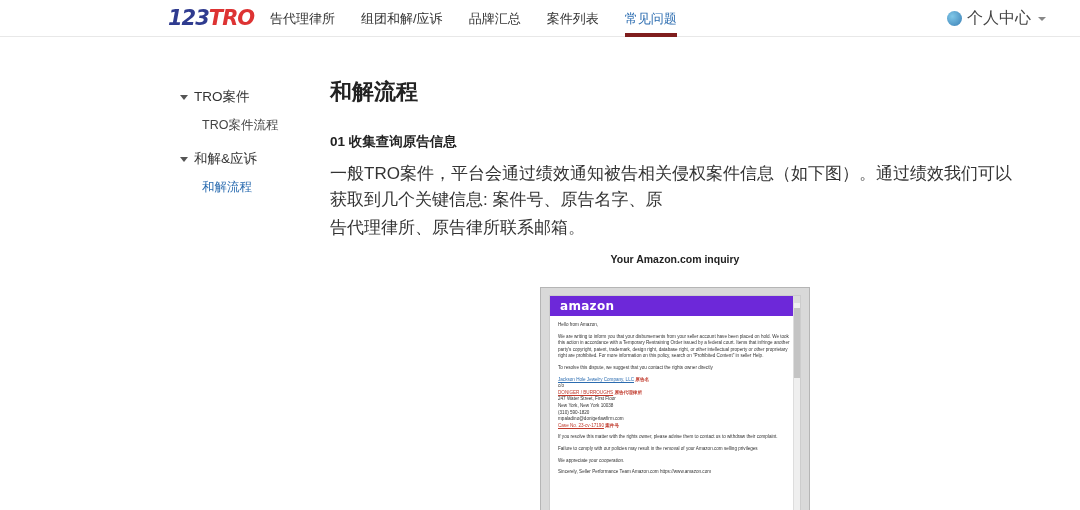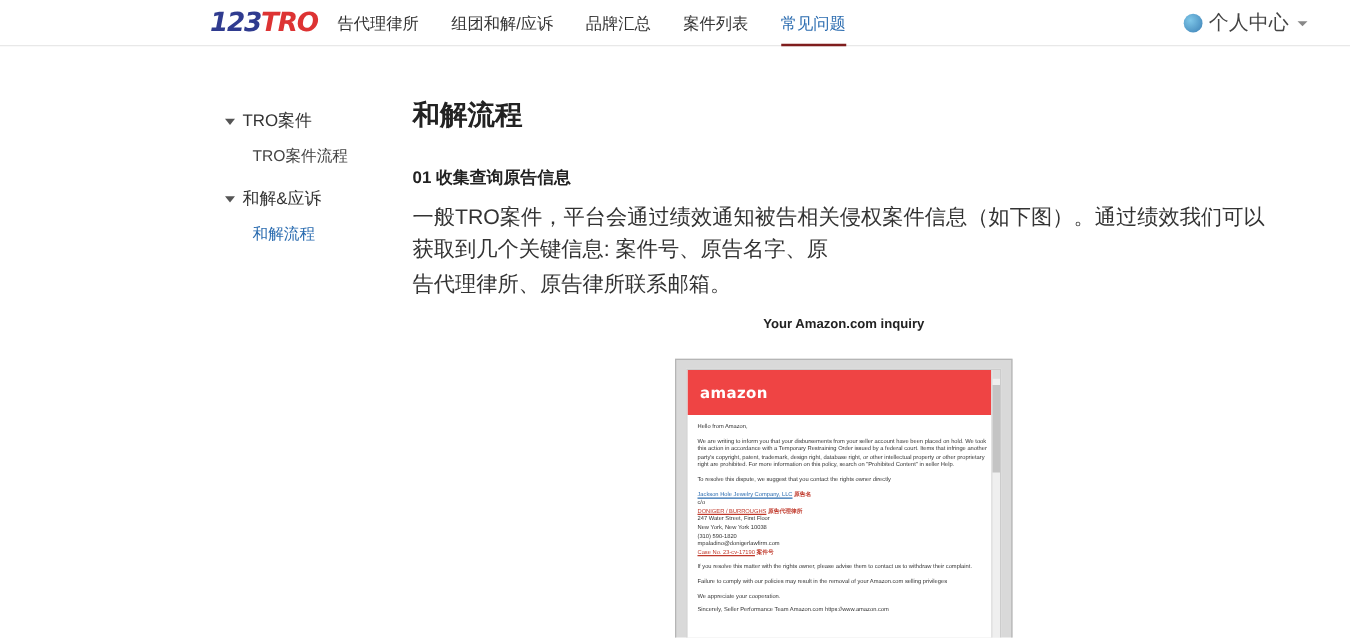--- a/index.html
+++ b/index.html
@@ -46,21 +46,21 @@
   .nav-item {
     font-size: 13px;
     color: #333;
     height: 37px;
     line-height: 37px;
     cursor: pointer;
     white-space: nowrap;
   }
   .nav-item.active {
     color: #2b6cb0;
-    border-bottom: 2px solid #7f1d1d;
+    border-bottom: 4px solid #7f1d1d;
   }
   .user-area {
     position: absolute;
     right: 34px;
     top: 0;
     height: 37px;
     display: flex;
     align-items: center;
     gap: 5px;
     font-size: 16px;
@@ -154,22 +154,22 @@
     position: relative;
   }
   .mail-inner {
     background: #ffffff;
     border: 1px solid #cccccc;
     height: 246px;
     overflow: hidden;
     position: relative;
   }
   .mail-top {
-    background: #ef4444;
-    height: 36px;
+    background: #6d28d9;
+    height: 20px;
     display: flex;
     align-items: center;
     padding-left: 10px;
   }
   .amz-logo {
     color: #fff;
     font-size: 12px;
     font-weight: bold;
     font-family: "DejaVu Sans", sans-serif;
     letter-spacing: .3px;

